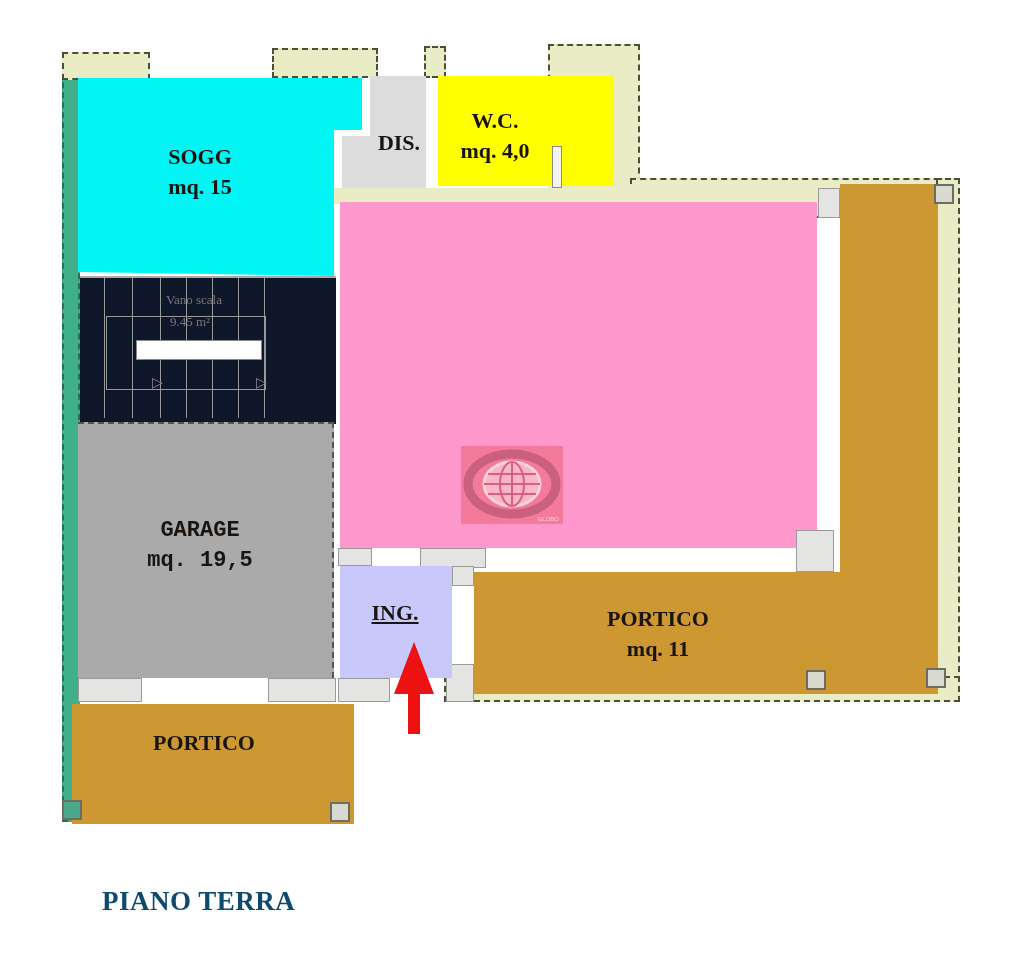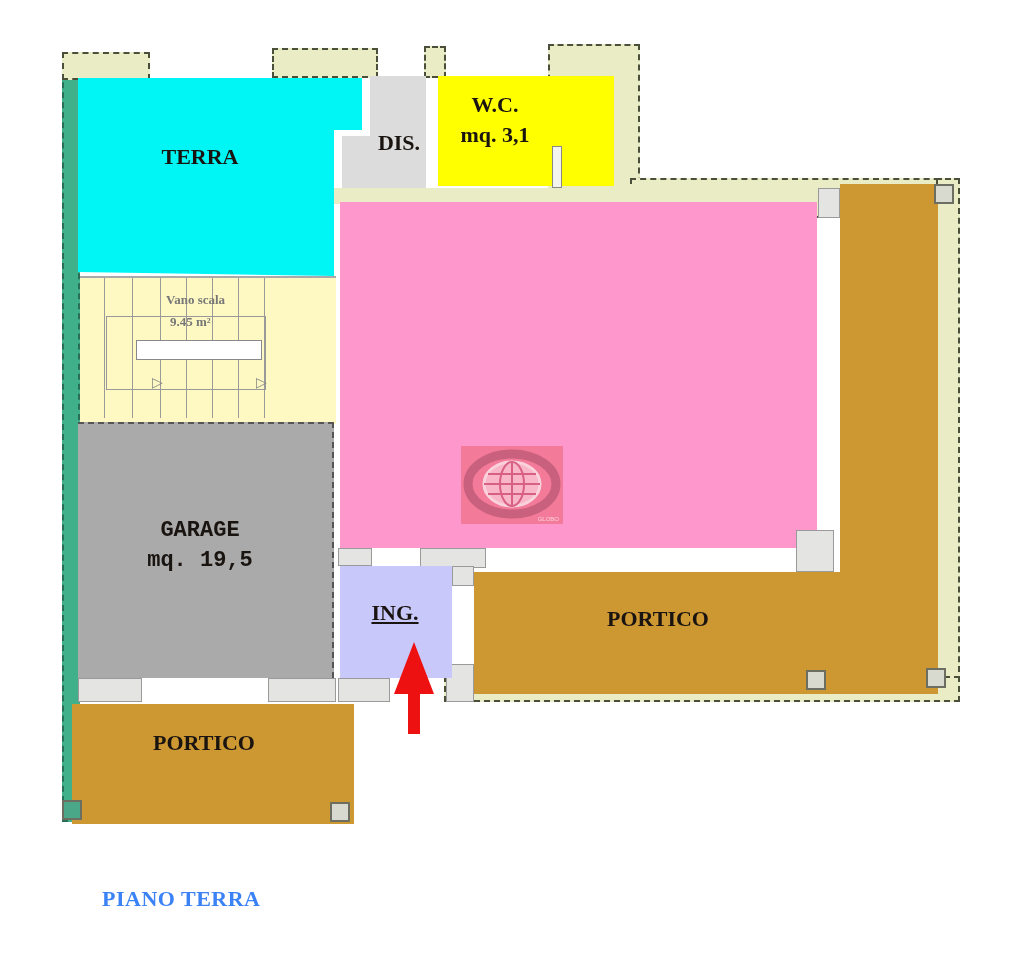--- a/index.html
+++ b/index.html
@@ -4,23 +4,23 @@
   <style>
     html, body { margin: 0; padding: 0; background: #ffffff; }
     body { width: 1024px; height: 971px; position: relative; overflow: hidden; font-family: "Liberation Serif", "DejaVu Serif", serif; }
     .abs { position: absolute; }
     .wall { position: absolute; background: #e9ecc4; border: 2px dashed #4a4f3a; box-sizing: border-box; }
     .wallplain { position: absolute; background: #e9ecc4; }
     .greyblk { position: absolute; background: #e4e4e2; border: 1px solid #9a9a9a; box-sizing: border-box; }
     .room { position: absolute; }
     .label { position: absolute; text-align: center; font-weight: bold; color: #1a1410; font-size: 22px; line-height: 30px; }
     .pillar { position: absolute; width: 20px; height: 20px; background: #d8dad0; border: 2px solid #6c6e62; box-sizing: border-box; }
-    .stairs { position: absolute; background: #fef9c3; font-weight: bold; }
+    .stairs { position: absolute; background: #0f172a; }
     .stairline { position: absolute; background: #9a9a9a; width: 1px; }
-    .title { position: absolute; color: #3b82f6; font-weight: bold; font-size: 22px; letter-spacing: 0.5px; }
+    .title { position: absolute; color: #0c4a6e; font-weight: bold; font-size: 27px; letter-spacing: 0.5px; }
     .arrow { position: absolute; }
   </style>
 </head>
 <body>
 
 <div class="wall" style="left:62px;top:52px;width:18px;height:770px;background:#3fb08a;border-color:#2a6e55;"></div>
 <div class="wall" style="left:62px;top:52px;width:88px;height:28px;"></div>
 <div class="wall" style="left:272px;top:48px;width:106px;height:30px;"></div>
 <div class="wall" style="left:424px;top:46px;width:22px;height:32px;"></div>
 <div class="wall" style="left:548px;top:44px;width:92px;height:150px;"></div>
@@ -41,34 +41,35 @@
   <div class="abs" style="left:26px;top:38px;width:158px;height:72px;border:1px solid #999;"></div>
   <div class="abs" style="left:86px;top:14px;font-size:13px;color:#777;">Vano scala</div>
   <div class="abs" style="left:90px;top:36px;font-size:13px;color:#777;">9.45 m²</div>
   <div class="abs" style="left:72px;top:96px;font-size:14px;color:#888;">▷</div>
   <div class="abs" style="left:176px;top:96px;font-size:14px;color:#888;">▷</div>
 </div>
 
 <div class="room" style="left:78px;top:78px;width:256px;height:198px;background:#00f5f5;clip-path:polygon(0 0,282px 0,284px 52px,256px 52px,256px 198px,0 194px);"></div>
 <div class="room" style="left:78px;top:78px;width:284px;height:52px;background:#00f5f5;"></div>
 <div class="label" style="left:120px;top:142px;width:160px;">
-  <div>TERRA</div>
+  <div>SOGG</div>
+  <div>mq. 15</div>
 </div>
 
 <div class="room" style="left:370px;top:76px;width:56px;height:112px;background:#dcdcdc;"></div>
 <div class="room" style="left:342px;top:136px;width:84px;height:52px;background:#dcdcdc;"></div>
 <div class="label" style="left:366px;top:128px;width:66px;">
   <div>DIS.</div>
 </div>
 
 <div class="room" style="left:438px;top:76px;width:176px;height:110px;background:#ffff00;"></div>
 <div class="abs" style="left:552px;top:146px;width:8px;height:40px;background:#f4f4ee;border:1px solid #888;"></div>
-<div class="label" style="left:440px;top:90px;width:110px;">
+<div class="label" style="left:440px;top:106px;width:110px;">
   <div>W.C.</div>
-  <div>mq. 3,1</div>
+  <div>mq. 4,0</div>
 </div>
 
 <div class="room" style="left:340px;top:202px;width:477px;height:346px;background:#fe97cb;"></div>
 <div class="label" style="left:440px;top:336px;width:280px;">
 </div>
 
 <div class="abs" style="left:461px;top:446px;width:102px;height:78px;background:#f37a98;">
   <svg width="102" height="78" viewBox="0 0 102 78">
     <ellipse cx="51" cy="38" rx="44" ry="30" fill="none" stroke="#c8607e" stroke-width="9"></ellipse>
     <ellipse cx="51" cy="38" rx="28" ry="22" fill="#f9b6c8" stroke="#fad2dc" stroke-width="3"></ellipse>
@@ -106,20 +107,21 @@
   <polygon points="22,2 42,54 28,54 28,94 16,94 16,54 2,54" fill="#ee1111"></polygon>
 </svg>
 
 <div class="room" style="left:474px;top:572px;width:464px;height:122px;background:#cd9732;"></div>
 <div class="room" style="left:840px;top:184px;width:98px;height:400px;background:#cd9732;"></div>
 <div class="pillar" style="left:934px;top:184px;"></div>
 <div class="pillar" style="left:806px;top:670px;"></div>
 <div class="pillar" style="left:926px;top:668px;"></div>
 <div class="label" style="left:588px;top:604px;width:140px;">
   <div>PORTICO</div>
+  <div>mq. 11</div>
 </div>
 
 <div class="room" style="left:72px;top:704px;width:282px;height:120px;background:#cd9732;"></div>
 <div class="pillar" style="left:62px;top:800px;background:#4aa889;"></div>
 <div class="pillar" style="left:330px;top:802px;"></div>
 <div class="label" style="left:134px;top:728px;width:140px;">
   <div>PORTICO</div>
 </div>
 
 <div class="title" style="left:102px;top:886px;">PIANO TERRA</div>

